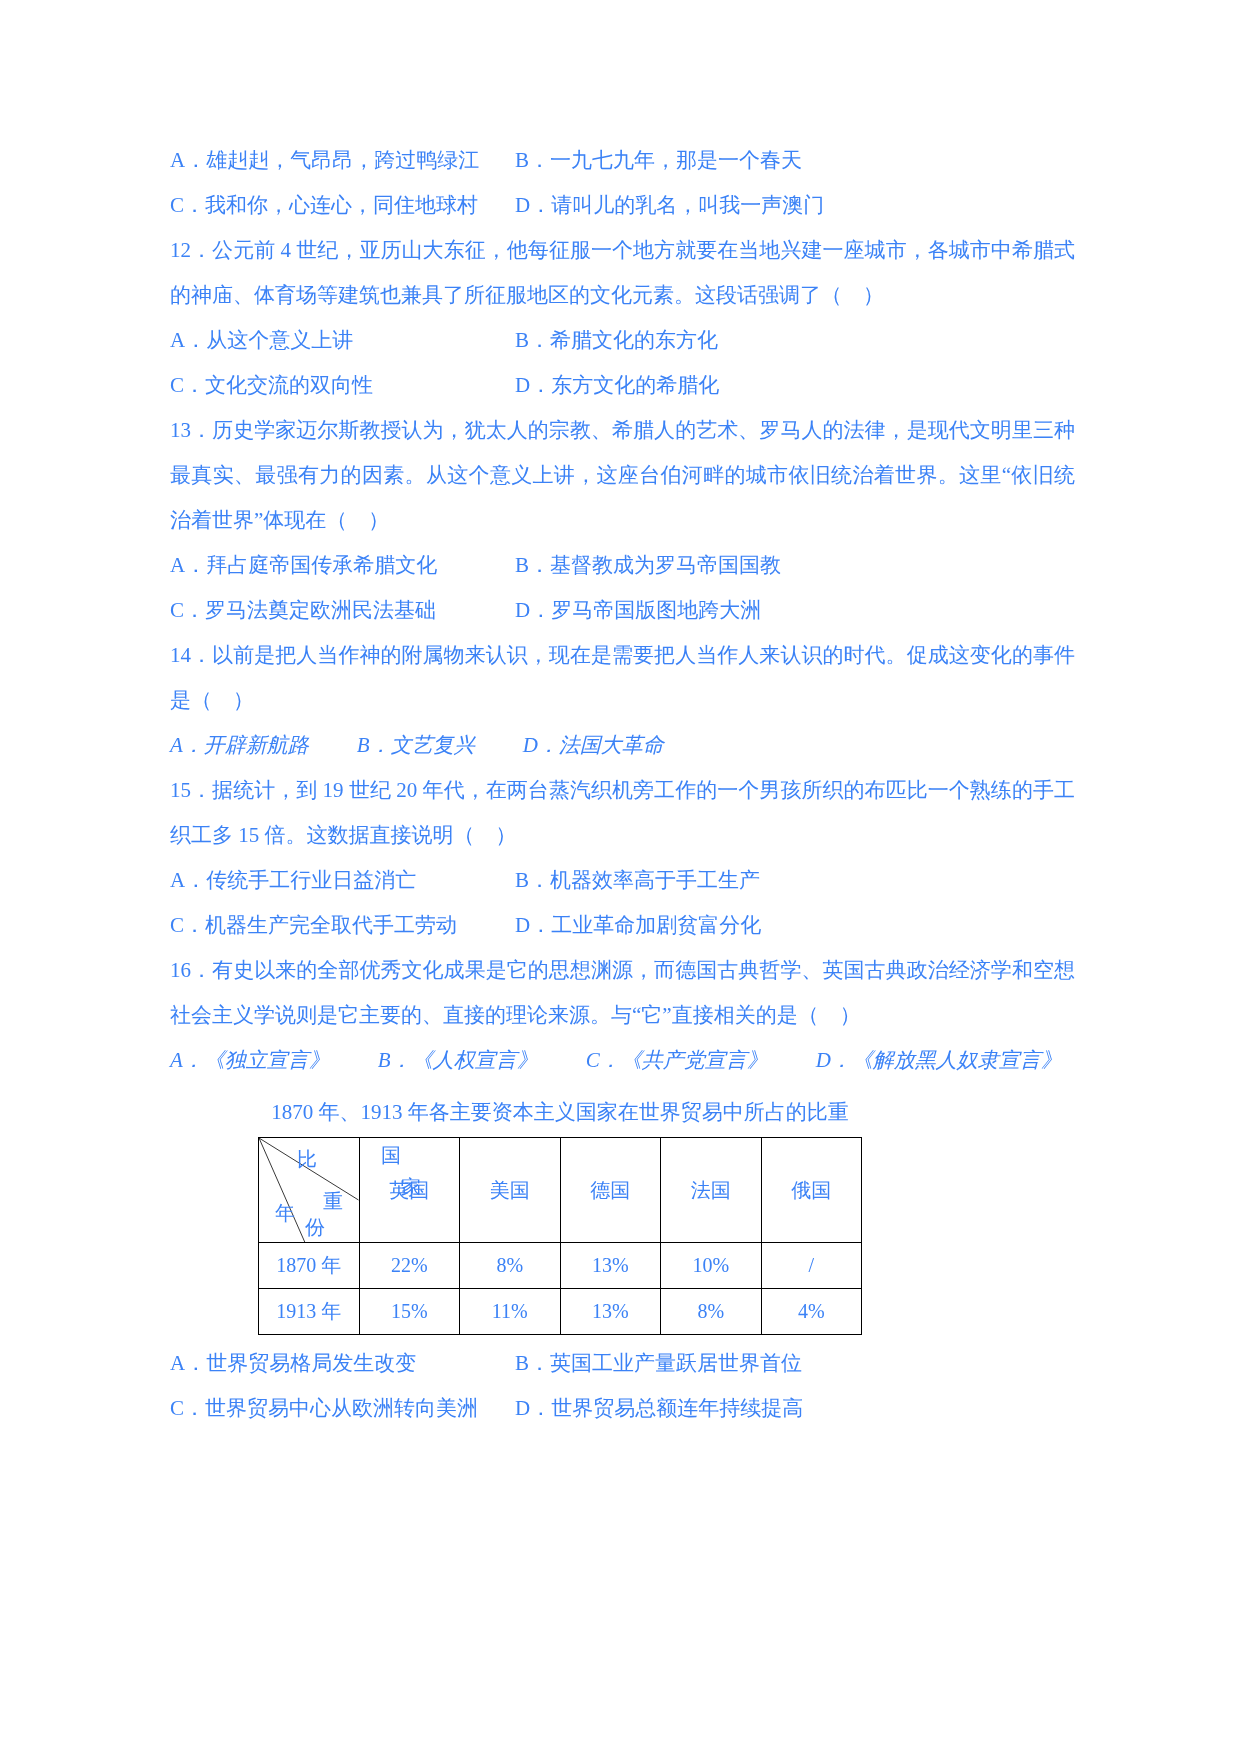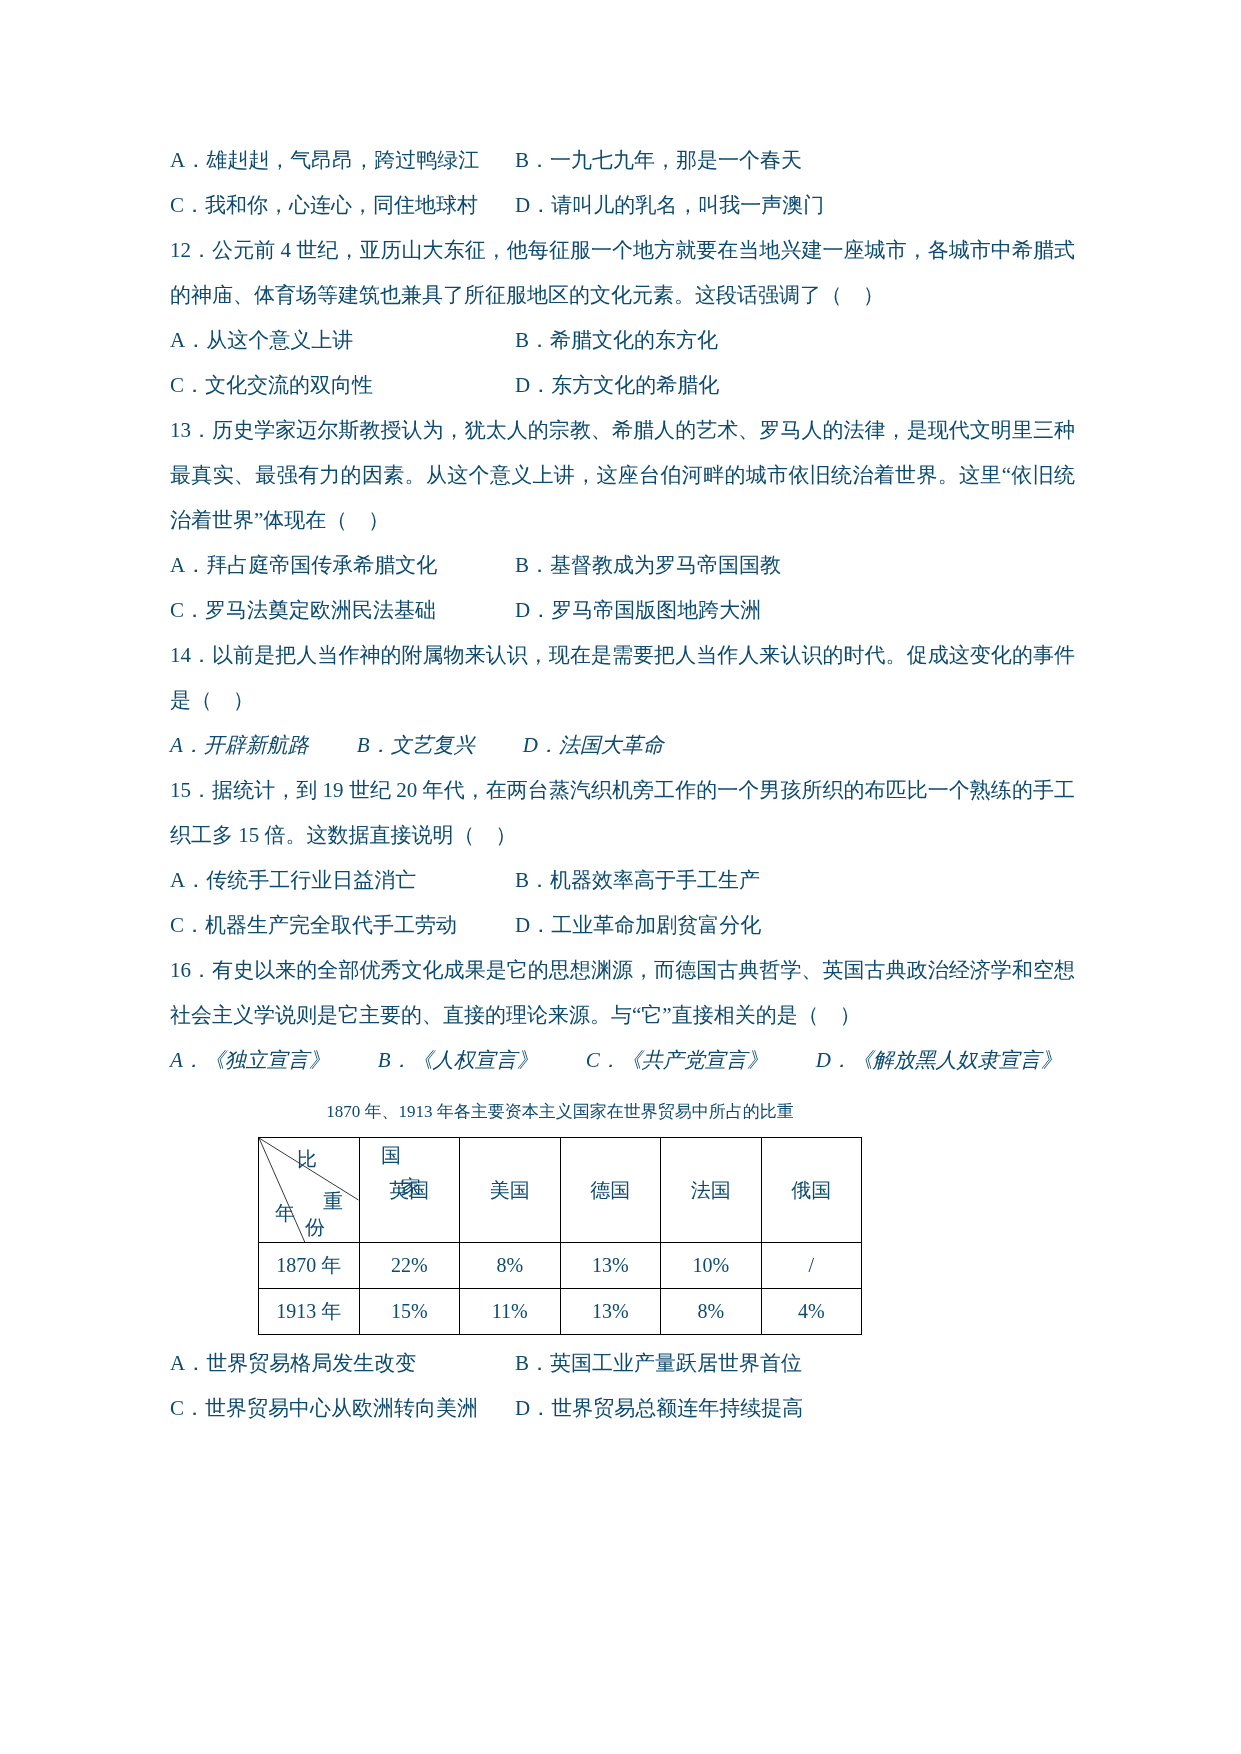--- a/index.html
+++ b/index.html
@@ -2,41 +2,41 @@
 <html><head>
 <meta charset="utf-8">
 <style>
   html, body { margin: 0; padding: 0; background: #e8e8e8; }
   .page {
     position: relative;
     width: 1241px;
     height: 1754px;
     margin: 0 auto;
     background: #ffffff;
-    color: #0c4a6e;
+    color: #3b82f6;
     font-family: "Liberation Serif", "DejaVu Serif", serif;
     overflow: hidden;
   }
   .content {
     position: absolute;
     left: 170px;
     top: 138px;
     width: 905px;
     font-size: 21px;
     line-height: 45px;
   }
   p { margin: 0; }
   .stem { text-align: justify; }
   .opt-row { display: flex; }
   .opt-row.two .opt:first-child { width: 345px; flex: none; }
   .opt-row.four { column-gap: 48px; font-style: italic; }
   .opt { white-space: nowrap; }
 
   .table-block { width: 604px; margin-left: 88px; margin-top: 4px; margin-bottom: 6px; }
-  .table-title { text-align: center; line-height: 50px; font-size: 17px; }
+  .table-title { text-align: center; line-height: 50px; font-size: 21px; }
   table.trade {
     border-collapse: collapse;
     table-layout: fixed;
     width: 604px;
     font-size: 20px;
   }
   table.trade td {
     border: 1px solid #000;
     text-align: center;
     vertical-align: middle;

